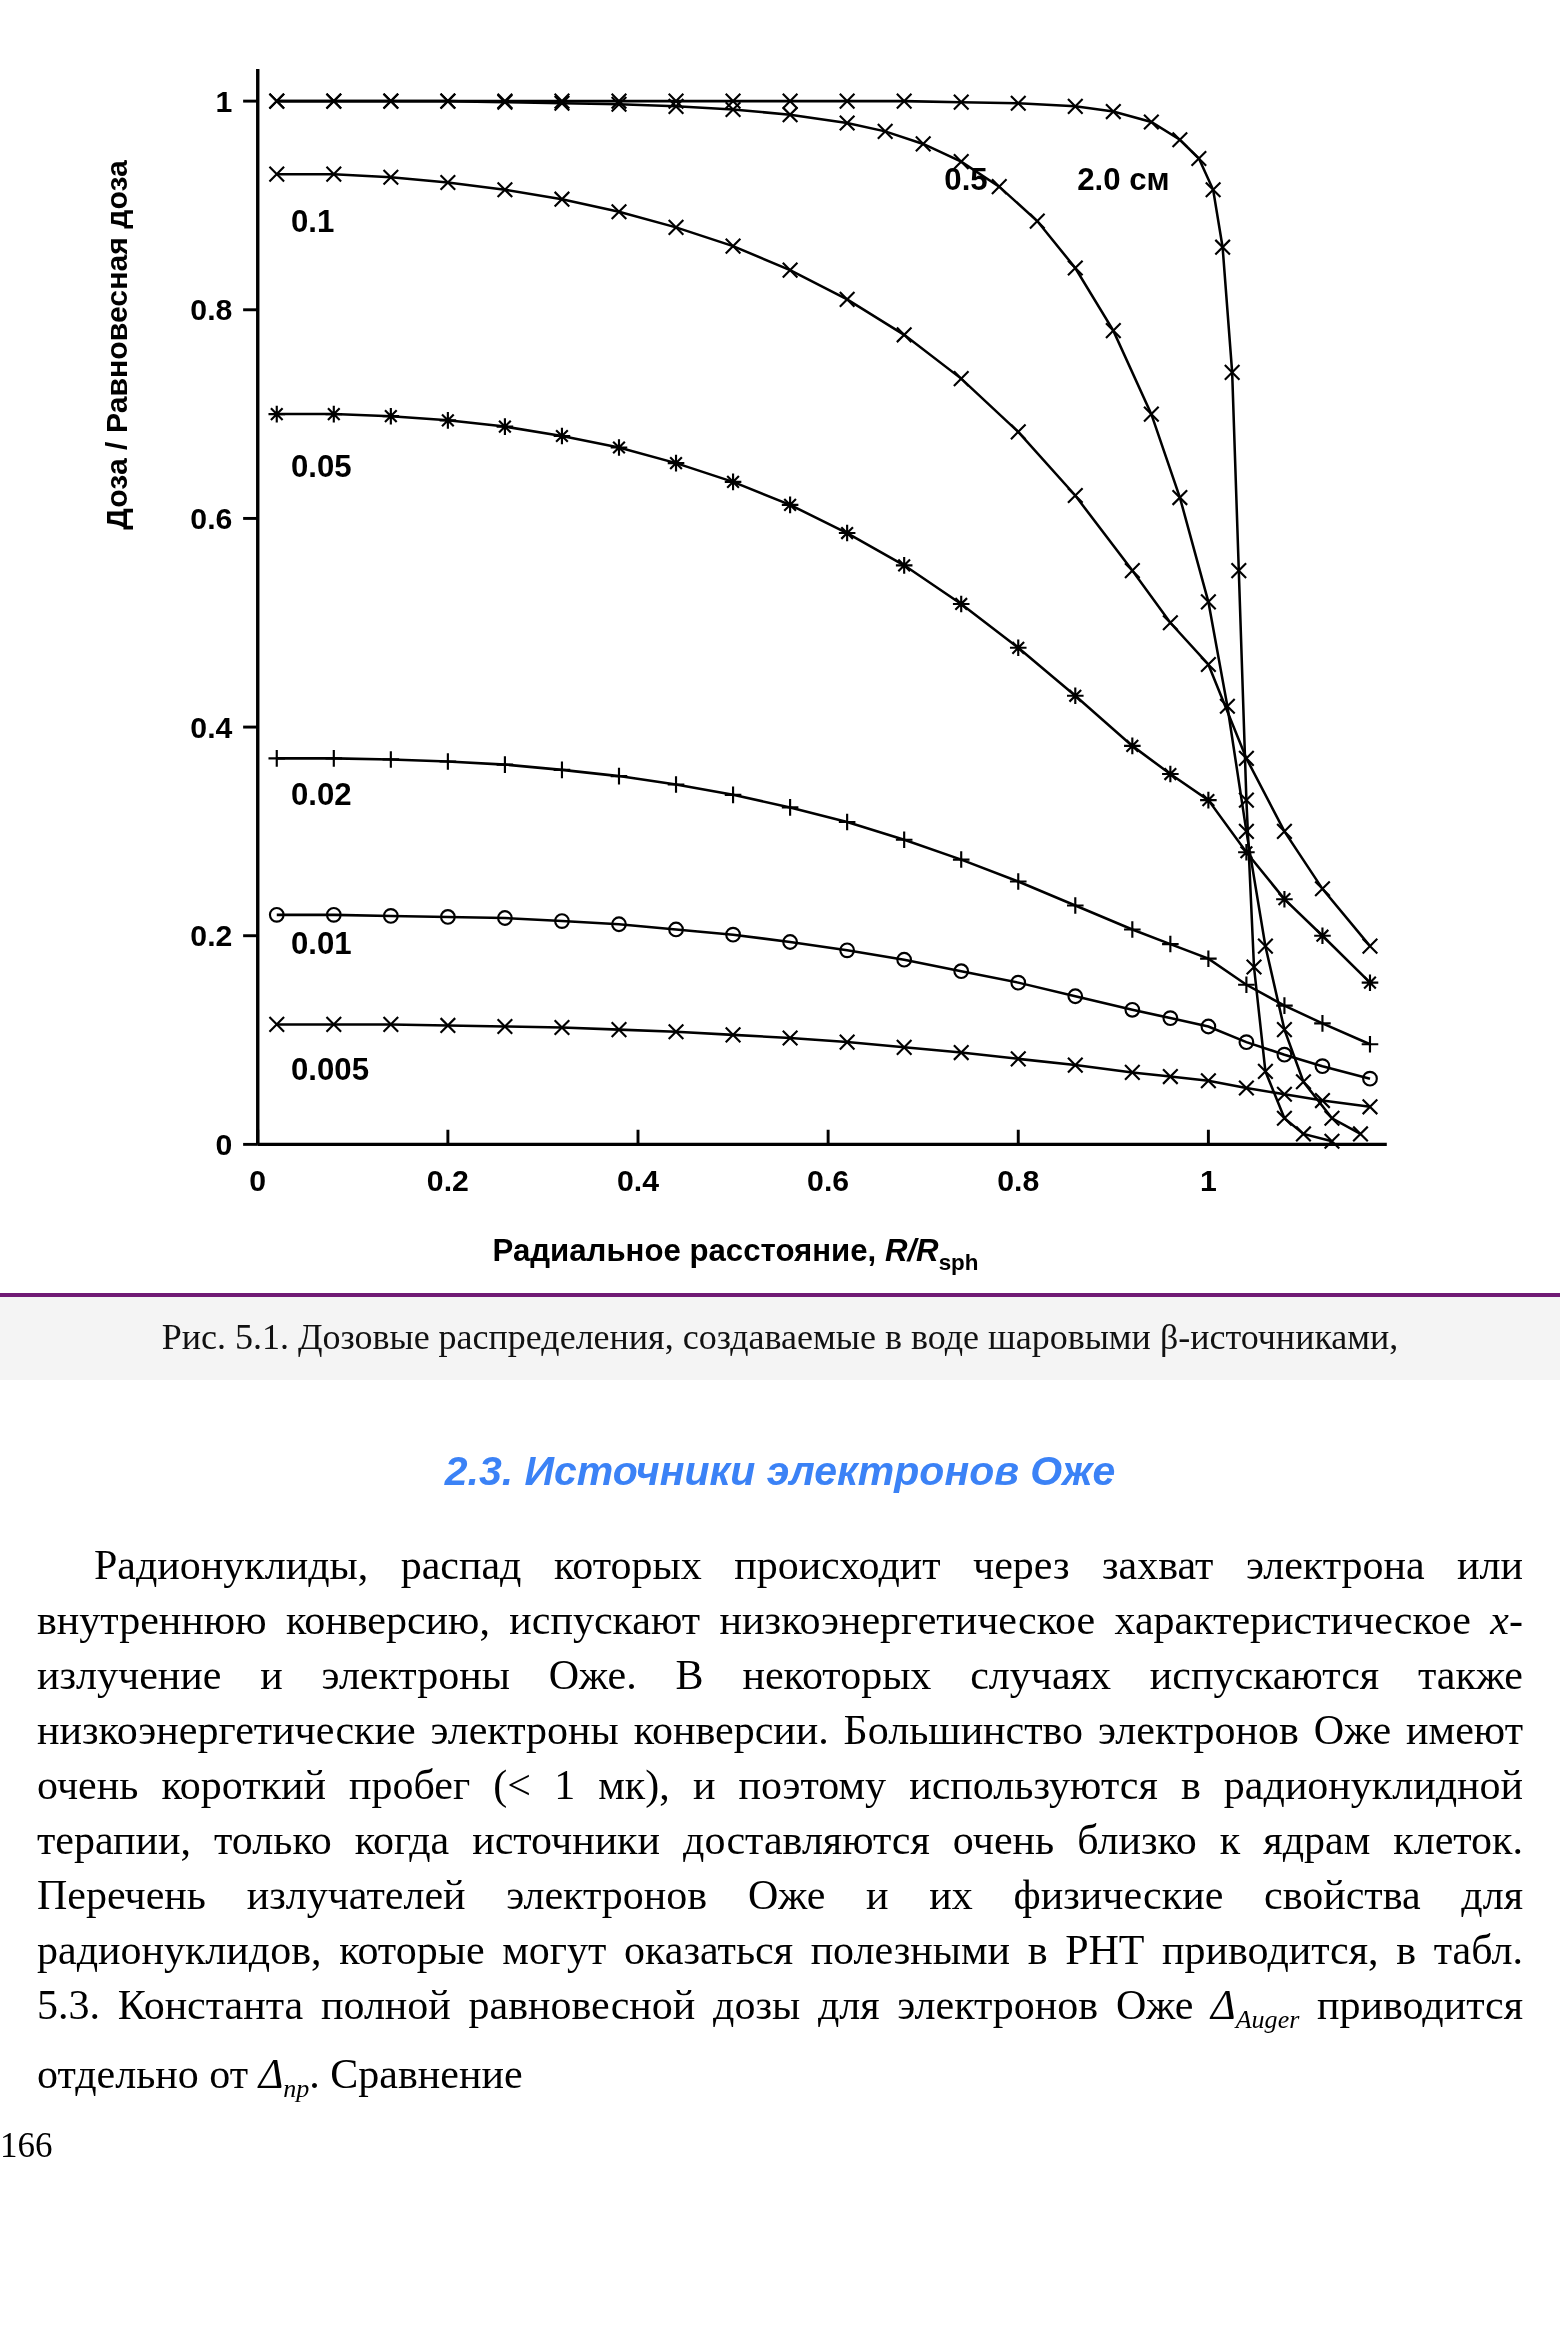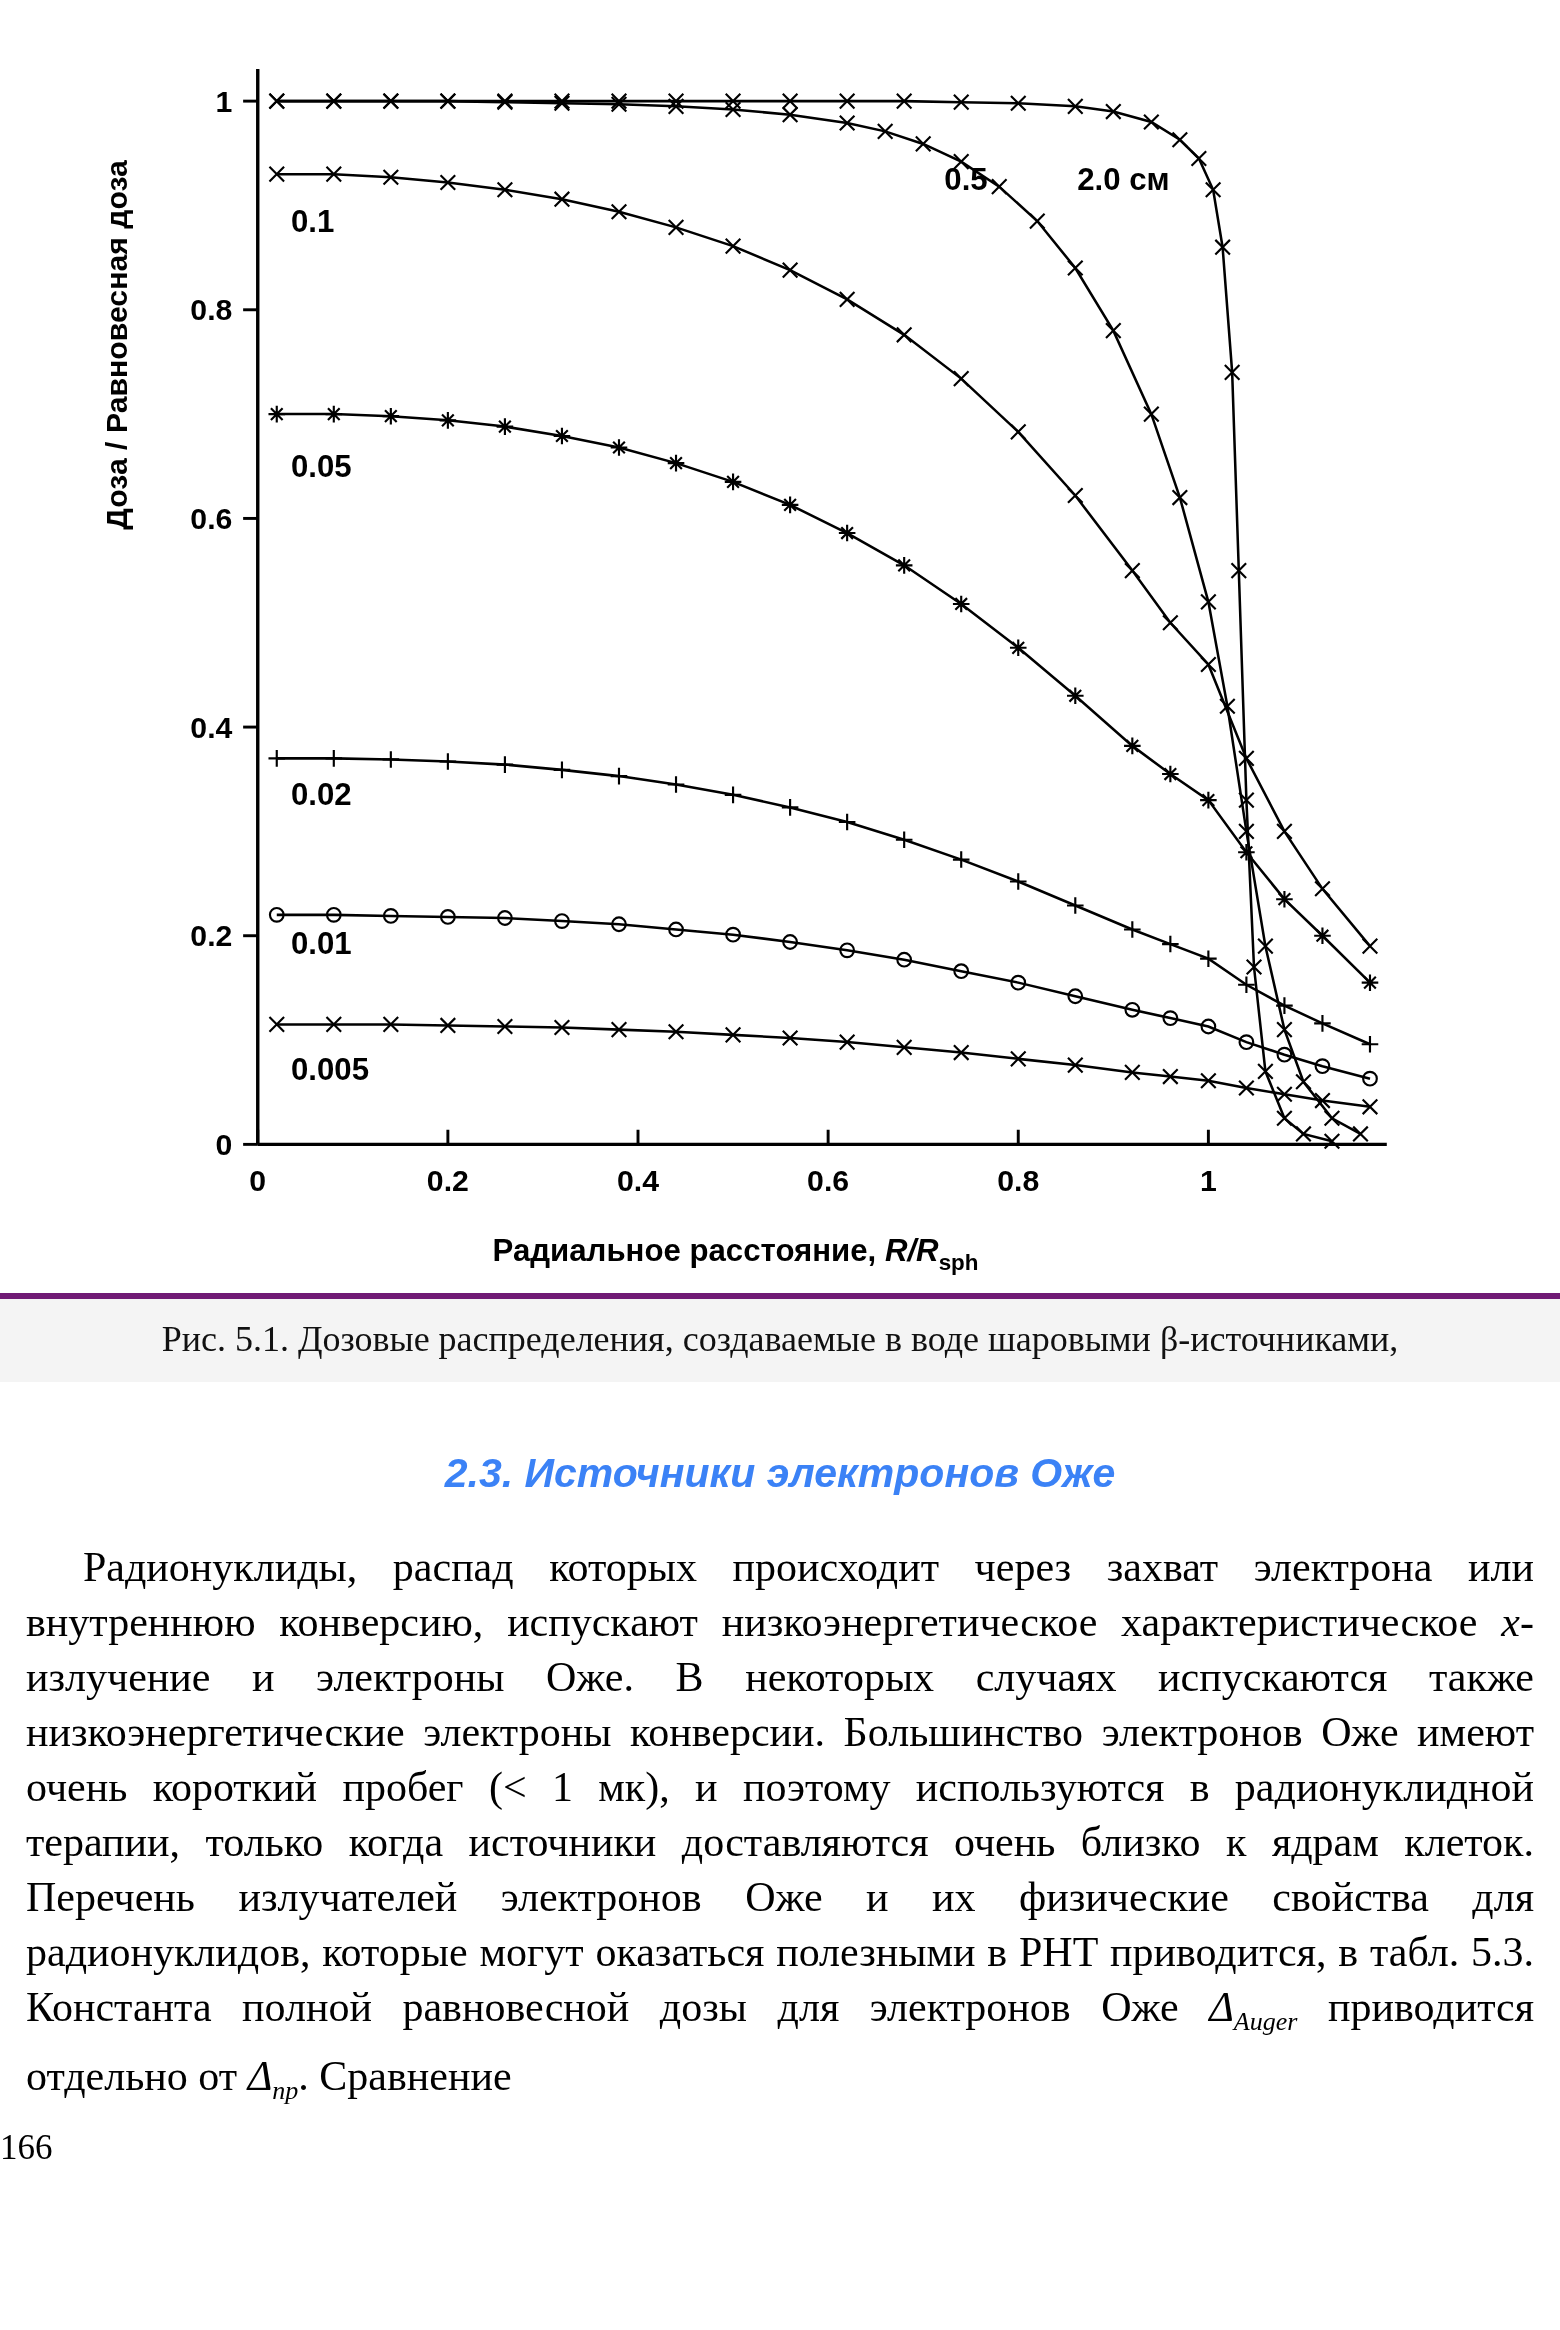--- a/index.html
+++ b/index.html
@@ -7,35 +7,35 @@
     width:1560px;height:2331px;
     background:#ffffff;color:#000;
     font-family:"Liberation Serif", serif;
     overflow:hidden;
   }
   .figure{padding:17.6px 0 0 13.7px;}
   svg text{font-family:"Liberation Sans", sans-serif;font-weight:700;fill:#000;}
   .caption-band{
     margin-top:3.9px;
     background:#f4f4f4;
-    border-top:6px solid #701a75;
+    border-top:4px solid #701a75;
     padding:15.6px 39px 17.6px;
     text-align:center;
     font-size:36px;line-height:49px;color:#111;
   }
   .caption-band sup{font-size:0.62em;}
   .section-heading{
     margin:68px 0 0;
     text-align:center;
     font-family:"Liberation Sans", sans-serif;
     font-style:italic;font-weight:700;
     font-size:41px;color:#3b82f6;
   }
   .body-text{
-    margin:43px 26px 0;
+    margin:43px 37px 0;
     text-align:justify;
     font-size:42px;line-height:55px;
     text-indent:57px;
   }
   .body-text .it{font-style:italic;}
   .body-text sub{font-size:0.62em;font-style:italic;}
   .page-number{
     text-align:left;font-size:35px;margin-top:9.8px;
   }
 </style>

